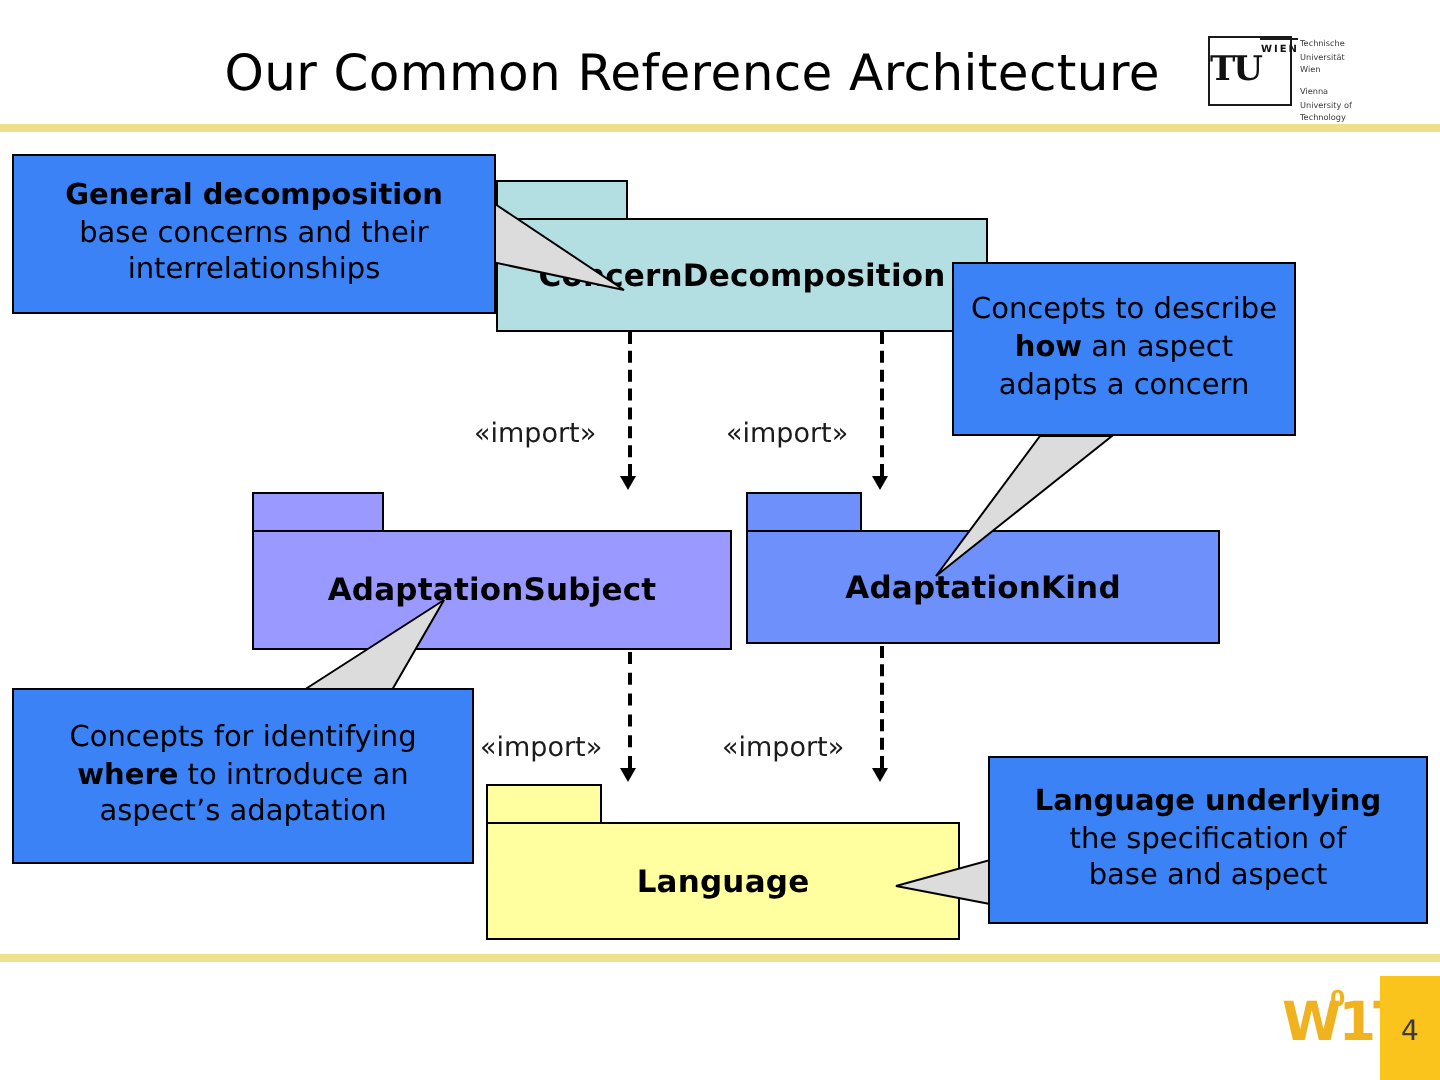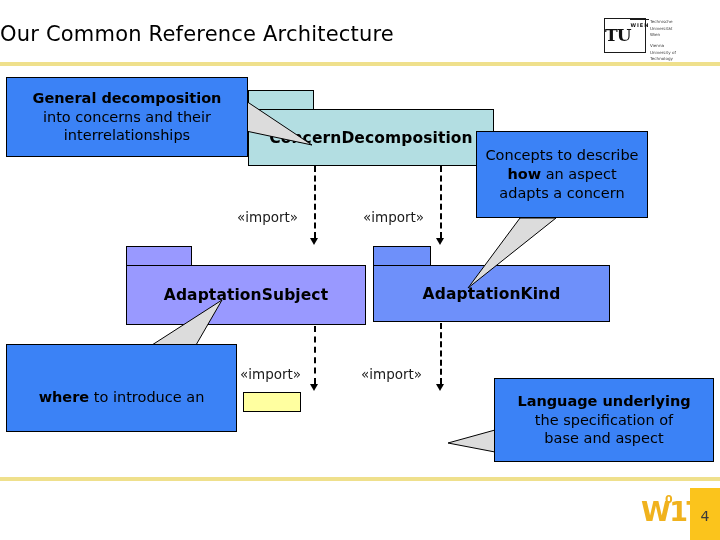--- a/index.html
+++ b/index.html
@@ -6,22 +6,22 @@
   body{
     width:720px;height:540px;overflow:hidden;background:#ffffff;
     font-family:"DejaVu Sans","Liberation Sans",sans-serif;
     position:relative;
   }
   .slide{position:absolute;left:0;top:0;width:720px;height:540px;}
 
   
   .title{
     position:absolute;left:0;top:22px;width:580px;
-    text-align:left;
-    font-size:21px;font-weight:400;color:#000;
+    text-align:right;
+    font-size:25px;font-weight:400;color:#000;
     font-family:"DejaVu Sans","Liberation Sans",sans-serif;
     letter-spacing:.2px;white-space:nowrap;
   }
   .rule-top{
     position:absolute;left:0;top:62px;width:720px;height:4px;
     background:#efe08c;
   }
   .rule-bottom{
     position:absolute;left:0;top:477px;width:720px;height:4px;
     background:#efe08c;
@@ -163,20 +163,23 @@
 
   <div class="pkg" style="left:373px;top:246px;width:237px;height:76px;">
     <div class="tab" style="width:58px;height:20px;background:#6e90fa;"></div>
     <div class="body" style="top:19px;width:237px;height:57px;background:#6e90fa;">
       <span>AdaptationKind</span>
     </div>
   </div>
 
   <div class="pkg" style="left:243px;top:392px;width:237px;height:78px;">
     <div class="tab" style="width:58px;height:20px;background:#ffffa0;"></div>
+    <div class="body" style="top:19px;width:237px;height:59px;background:#ffffa0;">
+      <span>Language</span>
+    </div>
   </div>
 
   <div class="dep" style="left:314px;top:166px;height:72px;"></div>
   <div class="arrow-head" style="left:310px;top:238px;"></div>
   <div class="stereo" style="left:237px;top:209px;">«import»</div>
 
   <div class="dep" style="left:440px;top:166px;height:72px;"></div>
   <div class="arrow-head" style="left:436px;top:238px;"></div>
   <div class="stereo" style="left:363px;top:209px;">«import»</div>
 
@@ -184,37 +187,38 @@
   <div class="arrow-head" style="left:310px;top:384px;"></div>
   <div class="stereo" style="left:240px;top:366px;">«import»</div>
 
   <div class="dep" style="left:440px;top:323px;height:61px;"></div>
   <div class="arrow-head" style="left:436px;top:384px;"></div>
   <div class="stereo" style="left:361px;top:366px;">«import»</div>
 
   <div class="callout" style="left:6px;top:77px;width:242px;height:80px;">
     <div class="txt">
       <b>General decomposition</b><br>
-      <span>into concerns and their</span><br>
+      <span>base concerns and their</span><br>
       <span>interrelationships</span>
     </div>
   </div>
 
   <div class="callout" style="left:476px;top:131px;width:172px;height:87px;">
     <div class="txt">
       <span>Concepts to describe</span><br>
       <b>how</b><span> an aspect</span><br>
       <span>adapts a concern</span>
     </div>
   </div>
 
   <div class="callout" style="left:6px;top:344px;width:231px;height:88px;">
     <div class="txt">
-      <br>
+      <span>Concepts for identifying</span><br>
       <b>where</b><span> to introduce an</span><br>
+      <span>aspect’s adaptation</span>
     </div>
   </div>
 
   <div class="callout" style="left:494px;top:378px;width:220px;height:84px;">
     <div class="txt">
       <b>Language underlying</b><br>
       <span>the specification of</span><br>
       <span>base and aspect</span>
     </div>
   </div>

